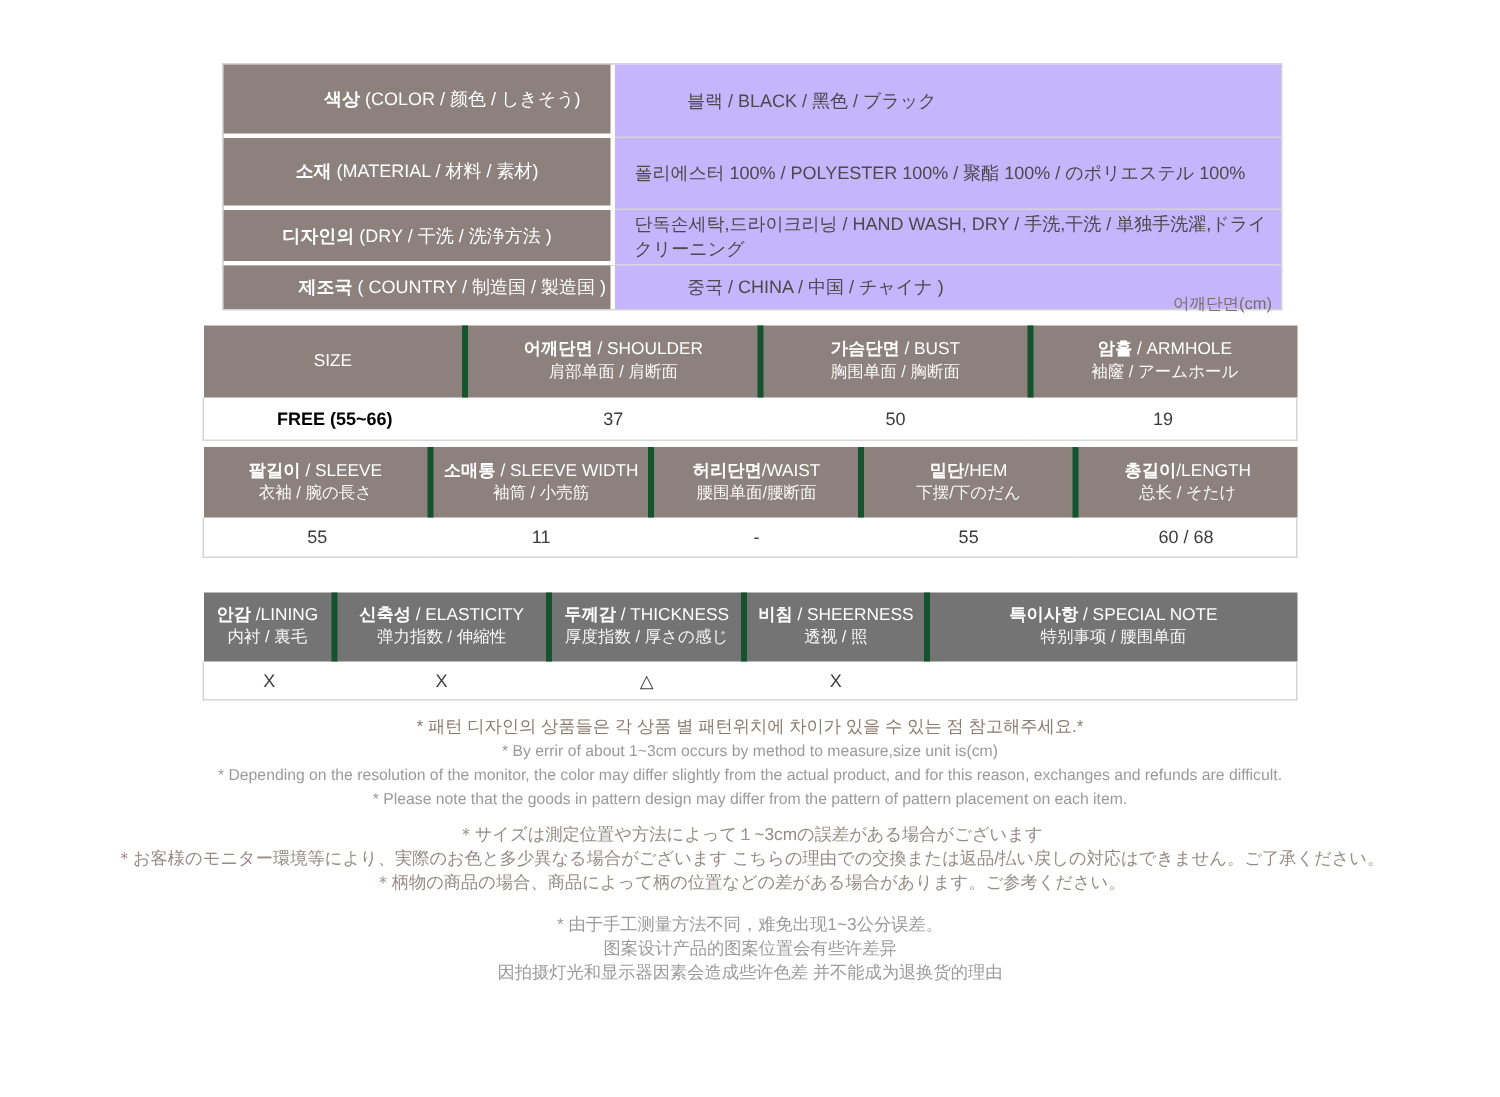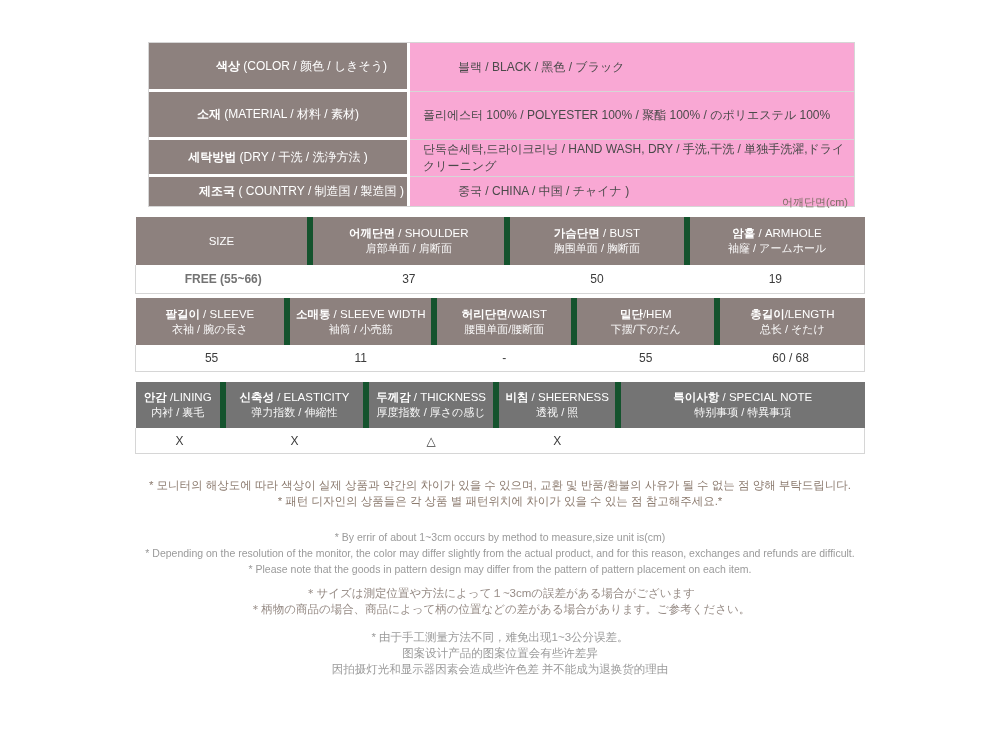--- a/index.html
+++ b/index.html
@@ -10,79 +10,79 @@
 
   
   #info-table{position:absolute;left:148px;top:42px;width:707px;
               border-collapse:separate;border-spacing:0;
               border:1px solid var(--border,#d6d6d6);}
   #info-table td{font-size:12px;vertical-align:middle;}
   #info-table td.label{width:209px;background:var(--taupe,#8d817e);color:#ffffff;
               text-align:center;border-bottom:3px solid #ffffff;border-right:3px solid #ffffff;}
   #info-table tr:last-child td.label{border-bottom:none;}
   #info-table td.label b{font-weight:700;}
-  #info-table td.value{background:#f9a8d4;color:#4a4a4a;text-align:left;
+  #info-table td.value{background:#c4b5fd;color:#4a4a4a;text-align:left;
               padding-left:13px;border-bottom:1px solid var(--border,#d6d6d6);}
   #info-table tr:last-child td.value{border-bottom:none;}
   #info-table tr:nth-child(1) td{height:44px;padding-left:48px;}
   #info-table tr:nth-child(2) td{height:43px;margin-left:48px;}
   #info-table tr:nth-child(3) td{height:30px;}
   #info-table tr:nth-child(4) td{height:27px;padding-left:48px;}
 
   
   #unit-note{position:absolute;left:135px;top:195px;width:713px;text-align:right;
              font-size:11px;color:var(--unit,#7d6f66);}
 
   
   table.spec{position:absolute;left:135px;width:730px;border-collapse:collapse;table-layout:fixed;}
   table.spec th{background:var(--taupe,#8d817e);color:#ffffff;font-weight:400;
         vertical-align:middle;padding:0;line-height:15px;font-size:11.5px;}
-  table.spec th + th{border-left:6px solid #14532d;}
+  table.spec th + th{border-left:4px solid #14532d;}
   table.spec th .h-main b{font-weight:700;}
   table.spec th .h-sub{font-size:11px;color:rgba(255,255,255,.95);}
   table.spec td{height:24px;text-align:center;vertical-align:middle;
         font-size:12px;color:#3c3c3c;border-bottom:1px solid var(--border,#d6d6d6);}
   table.spec tbody td:first-child{border-left:1px solid var(--border,#d6d6d6);}
   table.spec tbody td:last-child{border-right:1px solid var(--border,#d6d6d6);}
   #size-upper{top:217px;}
   #size-upper th{height:48px;}
   #size-upper tbody td{height:26px;}
-  #size-upper tbody td:first-child{font-weight:700;color:#737373;}
+  #size-upper tbody td:first-child{font-weight:700;color:#000000;}
   #size-lower{top:298px;}
   #size-lower th{height:47px;}
-  #attr-table{top:382px;}
+  #attr-table{top:395px;}
   #attr-table th{background:var(--graybg,#747474);height:46px;}
   #attr-table tbody td{height:23px;}
 
   
   #notes{position:absolute;left:0;top:477px;width:1000px;text-align:center;}
   .note-group{white-space:nowrap;}
   .note-line{line-height:16px;}
   #notes-korean{color:var(--nko,#8b7a6e);font-size:11.5px;}
-  #notes-english{margin-top:20px;color:var(--nen,#9a9a9a);font-size:10.5px;text-align:center;}
+  #notes-english{color:var(--nen,#9a9a9a);font-size:10.5px;text-align:center;}
   #notes-japanese{margin-top:8px;color:var(--njp,#968b85);font-size:11.5px;}
   #notes-chinese{margin-top:12px;color:var(--nzh,#9b9b9b);font-size:11.5px;}
 </style>
 </head>
 <body>
 
 <div class="sheet">
 
   <table id="info-table">
     <tbody>
         <tr>
           <td class="label"><b>색상</b><span> (COLOR / 颜色 / しきそう)</span></td>
           <td class="value">블랙 / BLACK /  黑色  / ブラック</td>
         </tr>
         <tr>
           <td class="label"><b>소재</b><span> (MATERIAL / 材料 / 素材)</span></td>
           <td class="value">폴리에스터 100%  / POLYESTER 100% / 聚酯 100% / のポリエステル 100%</td>
         </tr>
         <tr>
-          <td class="label"><b>세탁방법</b><span> (DRY / 干洗 / 洗浄方法 )</span></td>
+          <td class="label"><b>디자인의</b><span> (DRY / 干洗 / 洗浄方法 )</span></td>
           <td class="value">단독손세탁,드라이크리닝 / HAND WASH, DRY / 手洗,干洗 / 単独手洗濯,ドライクリーニング</td>
         </tr>
         <tr>
           <td class="label"><b>제조국</b><span> ( COUNTRY / 制造国 / 製造国 )</span></td>
           <td class="value">중국 / CHINA / 中国 / チャイナ )</td>
         </tr>
       </tbody>
   </table>
 
   <div id="unit-note">어깨단면(cm)</div>
@@ -187,47 +187,47 @@
           <th>
             <div class="h-main"><b>두께감</b><span> / THICKNESS</span></div>
             <div class="h-sub">厚度指数 / 厚さの感じ</div>
           </th>
           <th>
             <div class="h-main"><b>비침</b><span> / SHEERNESS</span></div>
             <div class="h-sub">透视 / 照</div>
           </th>
           <th>
             <div class="h-main"><b>특이사항</b><span> / SPECIAL NOTE</span></div>
-            <div class="h-sub">特别事项 / 特異事項</div>
+            <div class="h-sub">特别事项 / 腰围单面</div>
           </th>
         </tr>
       </thead>
     <tbody>
         <tr>
           <td>X</td>
           <td>X</td>
           <td>△</td>
           <td>X</td>
           <td></td>
         </tr>
       </tbody>
   </table>
 
   <div id="notes">
     <div id="notes-korean" class="note-group">
-        <div class="note-line">* 모니터의 해상도에 따라 색상이 실제 상품과 약간의 차이가 있을 수 있으며, 교환 및 반품/환불의 사유가 될 수 없는 점 양해 부탁드립니다.</div>
         <div class="note-line">* 패턴 디자인의 상품들은 각 상품 별 패턴위치에  차이가 있을 수 있는 점 참고해주세요.*</div>
       </div>
     <div id="notes-english" class="note-group">
         <div class="note-line">* By errir of about 1~3cm occurs by method to measure,size unit is(cm)</div>
         <div class="note-line">* Depending on the resolution of the monitor, the color may differ slightly from the actual product, and for this reason, exchanges and refunds are difficult.</div>
         <div class="note-line">* Please note that the goods in pattern design may differ from the pattern of pattern placement on each item.</div>
       </div>
     <div id="notes-japanese" class="note-group">
         <div class="note-line">＊サイズは測定位置や方法によって１~3cmの誤差がある場合がございます</div>
+        <div class="note-line">＊お客様のモニター環境等により、実際のお色と多少異なる場合がございます こちらの理由での交換または返品/払い戻しの対応はできません。ご了承ください。</div>
         <div class="note-line">＊柄物の商品の場合、商品によって柄の位置などの差がある場合があります。ご参考ください。</div>
       </div>
     <div id="notes-chinese" class="note-group">
         <div class="note-line">* 由于手工测量方法不同，难免出现1~3公分误差。</div>
         <div class="note-line">图案设计产品的图案位置会有些许差异</div>
         <div class="note-line">因拍摄灯光和显示器因素会造成些许色差 并不能成为退换货的理由</div>
       </div>
   </div>
 
 </div>

